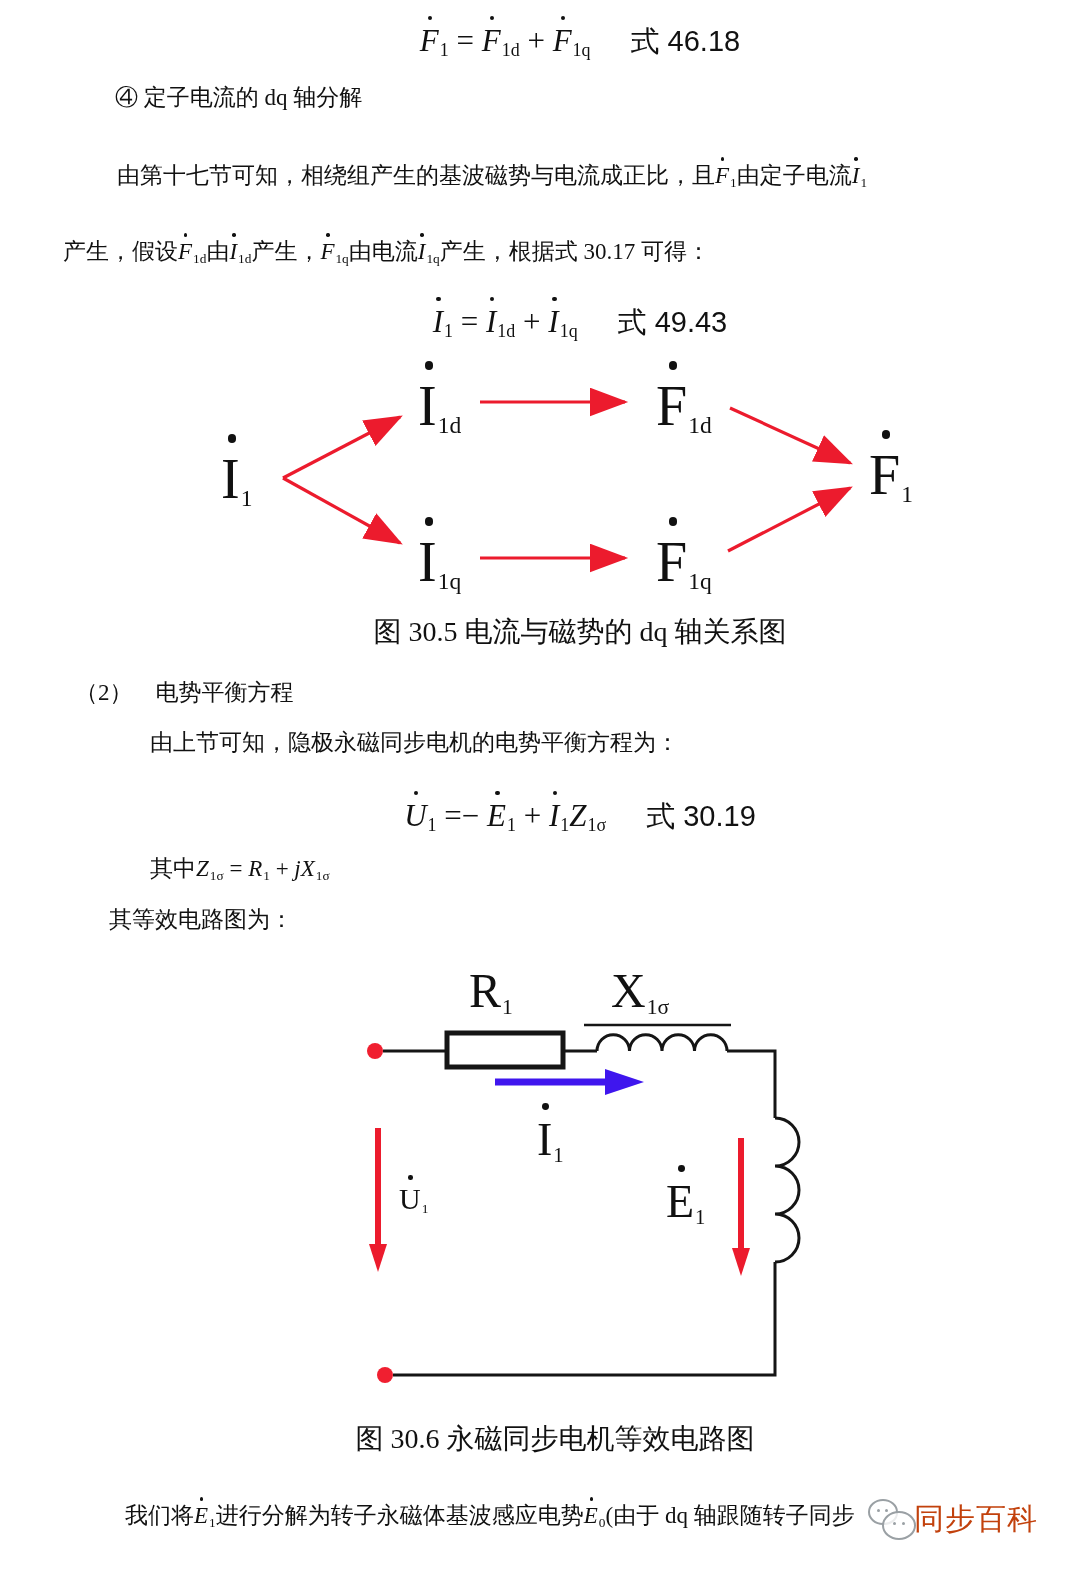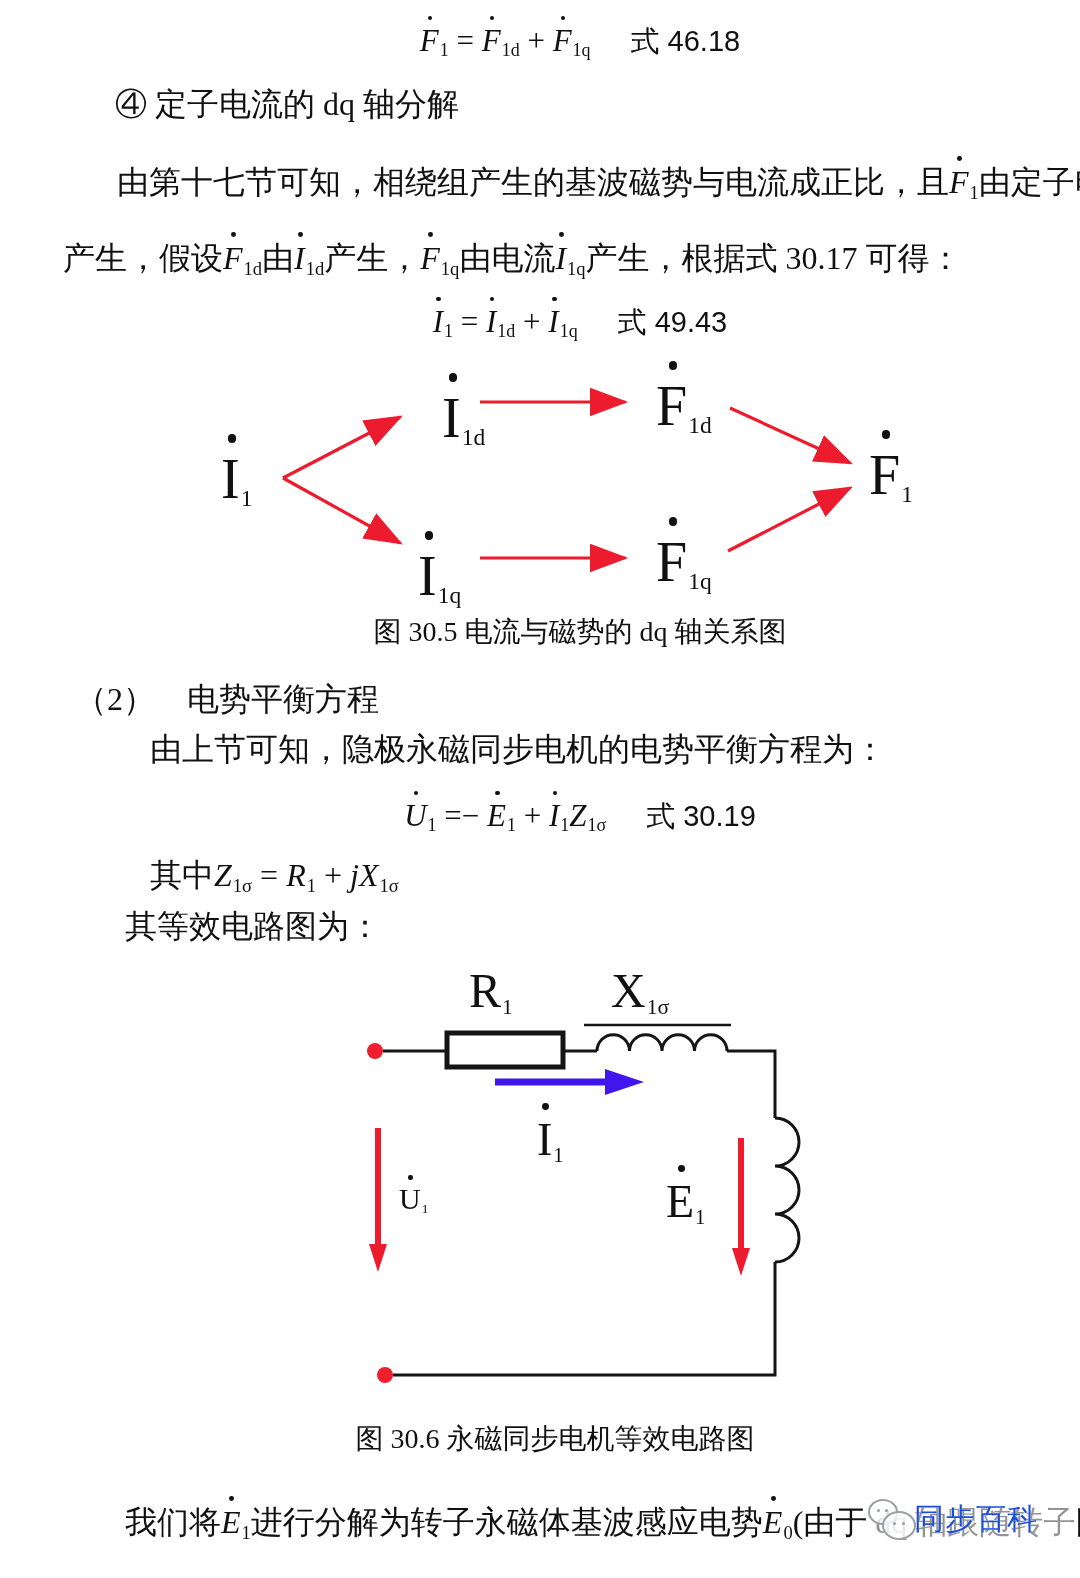--- a/index.html
+++ b/index.html
@@ -1,20 +1,20 @@
 <!DOCTYPE html>
 <html><head>
 <meta charset="utf-8">
 <title>doc</title>
 <style>
   html,body{margin:0;padding:0;background:#ffffff;}
   #page{position:relative;width:1080px;height:1578px;background:#ffffff;overflow:hidden;
         font-family:"Liberation Serif","DejaVu Serif",serif;color:#111;}
   .abs{position:absolute;}
-  .cjk{font-size:32px;line-height:1.25;white-space:nowrap;}
+  .cjk{font-size:23px;line-height:1.25;white-space:nowrap;}
   
   .mvar{display:inline-block;font-family:"Liberation Serif","DejaVu Serif",serif;
         font-style:italic;line-height:1;}
   .mvar.up{font-style:normal;}
   .mvar .base{position:relative;display:inline-block;}
   .mvar .odot{position:absolute;left:50%;top:-0.30em;width:0.15em;height:0.15em;
         margin-left:-0.05em;background:#111;border-radius:50%;}
   .mvar .msub{font-size:0.58em;font-style:normal;vertical-align:-0.30em;margin-left:1px;}
   
   .eq{font-size:31px;white-space:nowrap;}
@@ -22,21 +22,21 @@
   .eq-tag{margin-left:40px;font-family:"Liberation Sans","DejaVu Sans",sans-serif;font-size:29px;}
   
   .fig-node{position:absolute;font-size:56px;line-height:1;white-space:nowrap;}
   .fig-node .msub{font-size:0.42em;vertical-align:-0.35em;}
   .cir-label{position:absolute;font-size:48px;line-height:1;white-space:nowrap;}
   .cir-label .msub{font-size:0.45em;vertical-align:-0.32em;}
   .caption{font-size:28px;white-space:nowrap;}
   
   #wm{position:absolute;left:868px;top:1486px;width:205px;height:66px;
       background:rgba(255,255,255,0.55);display:flex;align-items:center;}
-  #wm .wm-text{font-size:30px;color:#1d4ed8;letter-spacing:1px;
+  #wm .wm-text{font-size:30px;color:#c2410c;letter-spacing:1px;
       text-shadow:0 0 1px #ffffff;white-space:nowrap;}
   .bubble{position:relative;width:46px;height:44px;flex:0 0 46px;}
   .bubble .b1{position:absolute;left:0;top:2px;width:26px;height:22px;border:2px solid #9aa0a4;
       border-radius:50% 50% 46% 50%;background:rgba(255,255,255,0.7);}
   .bubble .b2{position:absolute;left:14px;top:14px;width:30px;height:25px;border:2px solid #9aa0a4;
       border-radius:50%;background:rgba(255,255,255,0.8);}
   .bubble .e{position:absolute;width:3px;height:3px;border-radius:50%;background:#9aa0a4;}
 </style>
 </head>
 <body>
@@ -66,38 +66,38 @@
       <g stroke="#ec1b2d" stroke-width="3.2" fill="none">
         <line x1="283" y1="478" x2="400" y2="417" marker-end="url(#ra)"></line>
         <line x1="283" y1="478" x2="400" y2="543" marker-end="url(#ra)"></line>
         <line x1="480" y1="402" x2="625" y2="402" marker-end="url(#ra)"></line>
         <line x1="480" y1="558" x2="625" y2="558" marker-end="url(#ra)"></line>
         <line x1="730" y1="408" x2="850" y2="463" marker-end="url(#ra)"></line>
         <line x1="728" y1="551" x2="850" y2="488" marker-end="url(#ra)"></line>
       </g>
     </svg>
     <div class="fig-node" style="left:221px;top:451px;"><span class="mvar up"><span class="base">I<span class="odot"></span></span><span class="msub">1</span></span></div>
-    <div class="fig-node" style="left:418px;top:390px;margin-left:24px;"><span class="mvar up"><span class="base">I<span class="odot"></span></span><span class="msub">1d</span></span></div>
-    <div class="fig-node" style="left:418px;top:548px;text-decoration:underline;"><span class="mvar up"><span class="base">I<span class="odot"></span></span><span class="msub">1q</span></span></div>
+    <div class="fig-node" style="left:418px;top:378px;"><span class="mvar up"><span class="base">I<span class="odot"></span></span><span class="msub">1d</span></span></div>
+    <div class="fig-node" style="left:418px;top:534px;text-decoration:underline;"><span class="mvar up"><span class="base">I<span class="odot"></span></span><span class="msub">1q</span></span></div>
     <div class="fig-node" style="left:656px;top:378px;"><span class="mvar up"><span class="base">F<span class="odot"></span></span><span class="msub">1d</span></span></div>
     <div class="fig-node" style="left:656px;top:534px;"><span class="mvar up"><span class="base">F<span class="odot"></span></span><span class="msub">1q</span></span></div>
     <div class="fig-node" style="left:869px;top:447px;text-align:center;"><span class="mvar up"><span class="base">F<span class="odot"></span></span><span class="msub">1</span></span></div>
   </div>
 
   <div class="abs caption eq-row" style="top:613px;">图 30.5 电流与磁势的 dq 轴关系图</div>
 
   <div class="abs cjk" style="left:75px;top:679px;">（2）　电势平衡方程</div>
   <div class="abs cjk" style="left:150px;top:729px;">由上节可知，隐极永磁同步电机的电势平衡方程为：</div>
 
   <div class="abs eq eq-row" style="top:797px;">
     <span><span class="mvar"><span class="base">U<span class="odot"></span></span><span class="msub">1</span></span> =− <span class="mvar"><span class="base">E<span class="odot"></span></span><span class="msub">1</span></span> + <span class="mvar"><span class="base">I<span class="odot"></span></span><span class="msub">1</span></span><span class="mvar"><span class="base">Z</span><span class="msub">1σ</span></span></span><span class="eq-tag">式 30.19</span>
   </div>
 
   <div class="abs cjk" style="left:150px;top:855px;">其中<span class="mvar"><span class="base">Z</span><span class="msub">1σ</span></span> = <span class="mvar"><span class="base">R</span><span class="msub">1</span></span> + <span class="mvar"><span class="base">j</span></span><span class="mvar"><span class="base">X</span><span class="msub">1σ</span></span></div>
-  <div class="abs cjk" style="left:125px;top:906px;font-family:Liberation Serif, serif;">其等效电路图为：</div>
+  <div class="abs cjk" style="left:109px;top:906px;font-family:Liberation Serif, serif;">其等效电路图为：</div>
 
   <div class="abs" style="left:0;top:0;width:864px;height:1430px;">
     <svg class="abs" style="left:330px;top:950px;" width="510" height="450" viewBox="330 950 510 450">
       <g stroke="#151515" stroke-width="3" fill="none">
         <line x1="383" y1="1051" x2="447" y2="1051"></line>
         <rect x="447" y="1033" width="116" height="34" stroke-width="5"></rect>
         <line x1="563" y1="1051" x2="597" y2="1051"></line>
         <path d="M597,1051 a16.25,16.25 0 0 1 32.5,0 a16.25,16.25 0 0 1 32.5,0 a16.25,16.25 0 0 1 32.5,0 a16.25,16.25 0 0 1 32.5,0"></path>
         <line x1="584" y1="1025" x2="731" y2="1025" stroke-width="2.5"></line>
         <path d="M727,1051 H775 V1118"></path>

